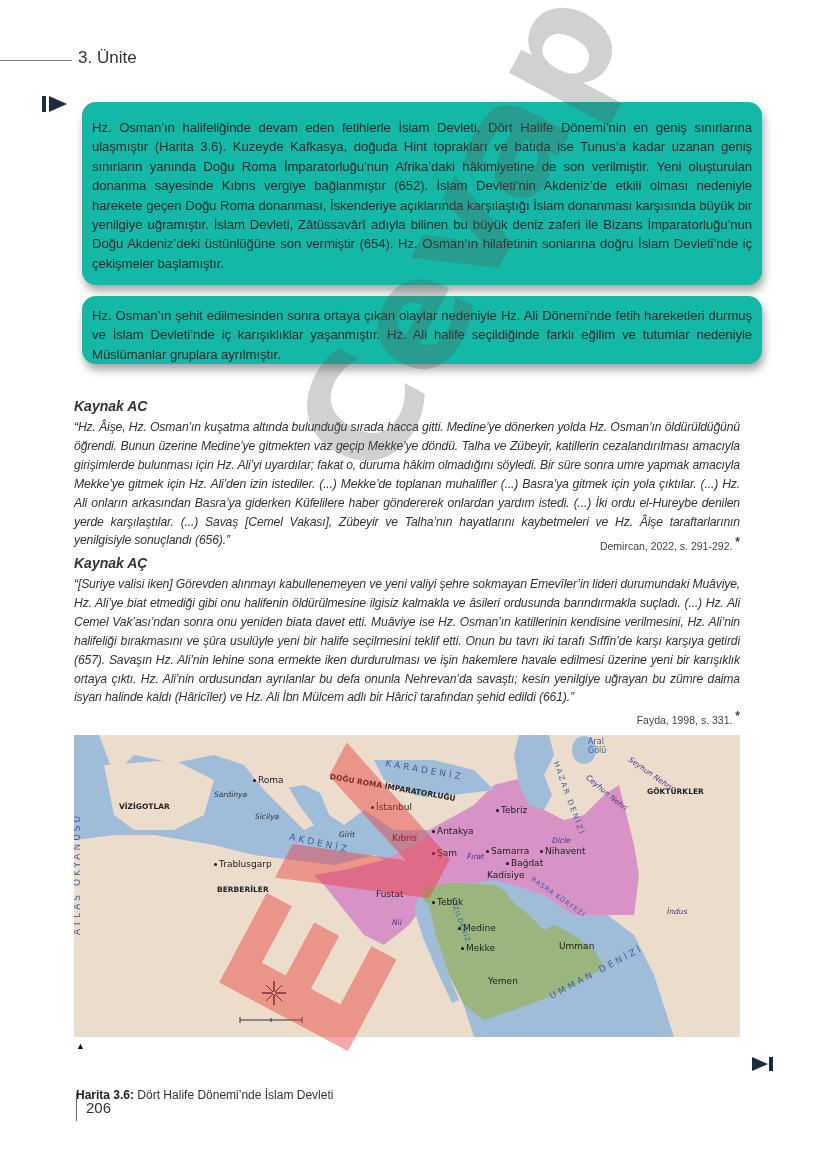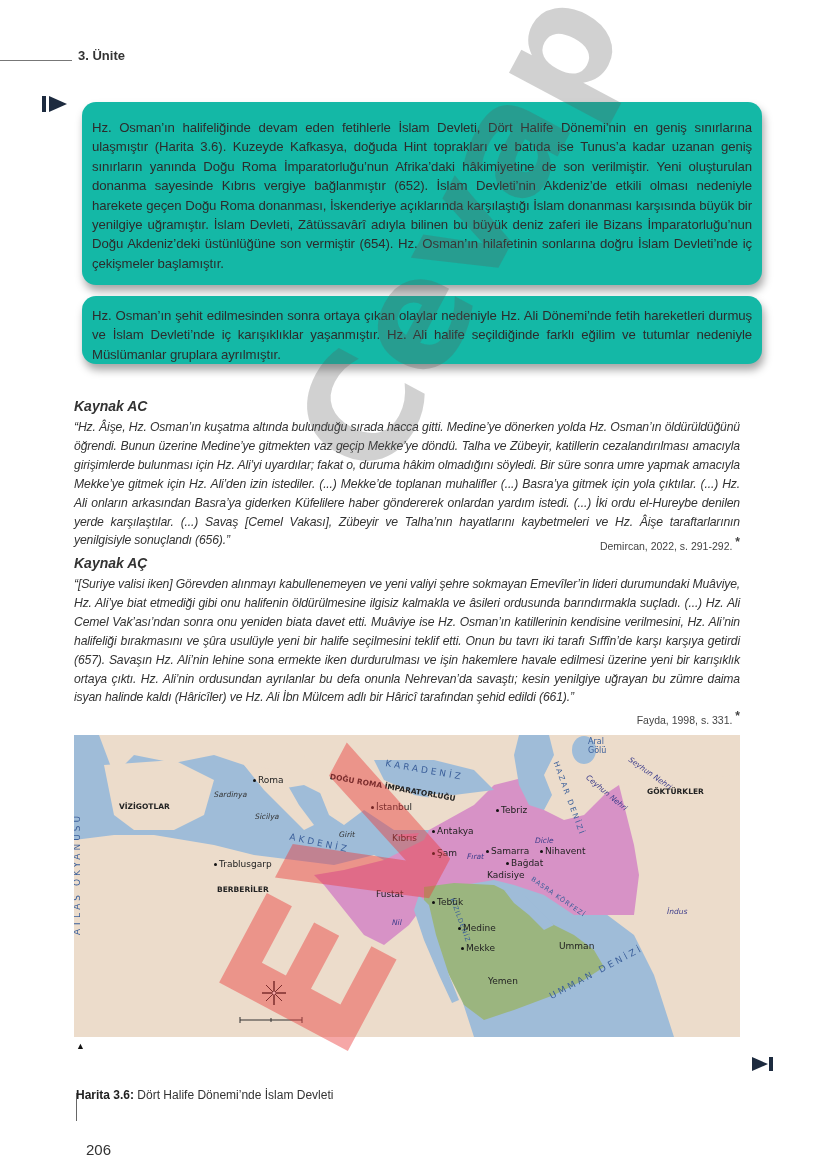--- a/index.html
+++ b/index.html
@@ -1,18 +1,18 @@
 <!DOCTYPE html>
 <html><head>
 <meta charset="utf-8">
 <style>
   html,body{margin:0;padding:0;background:#fff;}
   body{width:835px;height:1168px;position:relative;overflow:hidden;font-family:"Liberation Sans Narrow","Liberation Sans",sans-serif;color:#2a2a2a;}
   .unit-line{position:absolute;left:0;top:60px;width:72px;height:1px;background:#777;}
-  .unit-label{position:absolute;left:78px;top:48px;font-size:13px;color:#333;font-weight:bold;}
+  .unit-label{position:absolute;left:78px;top:48px;font-size:17px;color:#333;}
   .start-mark{position:absolute;left:42px;top:96px;width:30px;height:16px;}
   .box{position:absolute;background:#14b8a6;border-radius:14px;box-shadow:2px 6px 8px rgba(0,0,0,0.35);font-size:13.2px;line-height:19.4px;text-align:justify;color:#2c2c2c;letter-spacing:-0.1px;}
   .box1{left:82px;top:102px;width:660px;padding:16px 10px 12px 10px;}
   .box2{left:82px;top:296px;width:660px;padding:10px 10px 0 10px;}
   .src-title{position:absolute;left:74px;font-weight:bold;font-style:italic;font-size:14px;color:#333;}
   .src-body{position:absolute;left:74px;width:666px;font-style:italic;font-size:12.2px;line-height:18.9px;text-align:justify;color:#333;letter-spacing:-0.15px;}
   .cite{position:absolute;right:95px;font-size:10.5px;color:#444;}
   .cite .star{font-weight:bold;font-size:12px;vertical-align:super;line-height:0;}
   .map{position:absolute;left:74px;top:735px;width:666px;height:302px;overflow:hidden;background:#9fbcd8;}
   .map svg{position:absolute;left:0;top:0;}
@@ -22,21 +22,21 @@
   .lbl.region{font-weight:bold;font-size:7.5px;}
   .lbl.italic{font-style:italic;font-size:7.5px;color:#3b3b8a;}
   .legend{position:absolute;left:10px;top:232px;width:230px;height:60px;background:rgba(255,255,255,0.8);border-radius:6px;}
   .legend .sw{position:absolute;left:6px;width:25px;height:18px;border-radius:3px;}
   .legend .lt{position:absolute;left:36px;font-family:"DejaVu Sans",sans-serif;font-size:8px;line-height:9.5px;color:#333;}
   .caption-tri{position:absolute;left:76px;top:1041px;font-size:9px;color:#111;}
   .caption{position:absolute;left:76px;top:1052px;font-size:12px;color:#333;margin-top:36px;}
   .caption b{color:#222;}
   .end-mark{position:absolute;left:752px;top:1057px;width:22px;height:14px;}
   .page-line{position:absolute;left:76px;top:1093px;width:1px;height:28px;background:#666;}
-  .page-num{position:absolute;left:86px;top:1141px;font-size:15px;color:#333;}
+  .page-num{position:absolute;left:86px;top:1099px;font-size:15px;color:#333;}
   .wm{position:absolute;pointer-events:none;font-family:"DejaVu Sans",sans-serif;font-weight:bold;}
 </style>
 </head>
 <body>
 
 <div class="unit-line"></div>
 <div class="unit-label">3. Ünite</div>
 
 <svg class="start-mark" viewBox="0 0 30 16">
   <rect x="0" y="0" width="4" height="16" fill="#1d2b3f"></rect>
@@ -136,21 +136,21 @@
   <div class="lbl city" style="left:466px;top:111px;">Nihavent</div>
   <div class="lbl city" style="left:432px;top:123px;">Bağdat</div>
   <div class="lbl" style="left:413px;top:135px;">Kadisiye</div>
   <div class="lbl" style="left:302px;top:154px;">Fustat</div>
   <div class="lbl city" style="left:358px;top:162px;">Tebük</div>
   <div class="lbl city" style="left:384px;top:188px;">Medine</div>
   <div class="lbl city" style="left:387px;top:208px;">Mekke</div>
   <div class="lbl" style="left:485px;top:206px;">Umman</div>
   <div class="lbl" style="left:414px;top:241px;">Yemen</div>
 
-  <div class="lbl italic" style="left:413px;top:101px;padding-left:48px;">Dicle</div>
+  <div class="lbl italic" style="left:430px;top:101px;padding-left:48px;">Dicle</div>
   <div class="lbl italic" style="left:393px;top:117px;">Fırat</div>
   <div class="lbl italic" style="left:318px;top:183px;">Nil</div>
   <div class="lbl italic" style="left:593px;top:172px;">İndus</div>
   <div class="lbl italic" style="left:516px;top:38px;transform:rotate(40deg);transform-origin:left top;">Ceyhun Nehri</div>
   <div class="lbl italic" style="left:558px;top:20px;transform:rotate(35deg);transform-origin:left top;">Seyhun Nehri</div>
 
 </div>
 
 <div class="caption-tri">▲</div>
 <div class="caption">

